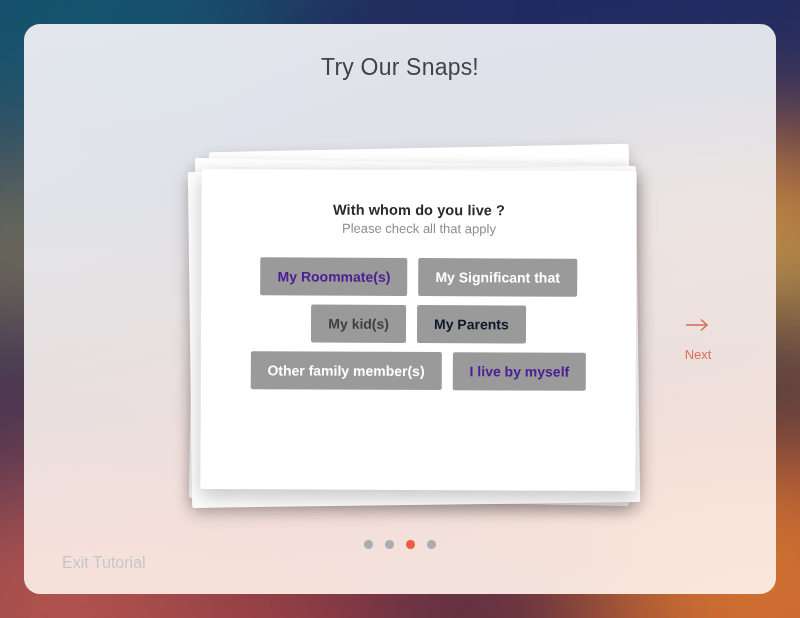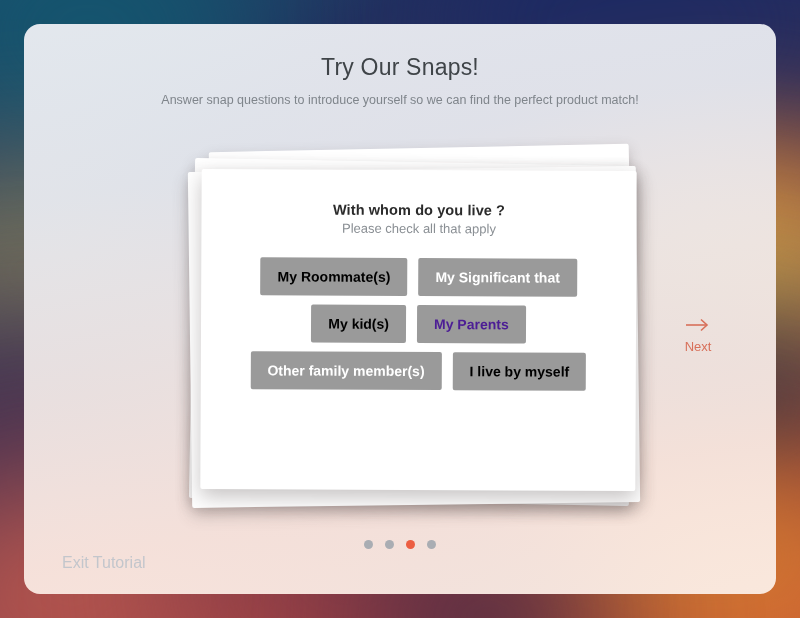--- a/index.html
+++ b/index.html
@@ -179,21 +179,21 @@
     cursor: pointer;
     z-index: 3;
   }
   #next-arrow-icon {
     display: block;
     margin: 0 auto;
     color: #e2714f;
   }
   #next-label {
     display: block;
-    margin-top: 3px;
+    margin-top: 11px;
     font-size: 13px;
     color: #d8705a;
   }
 
   
   #exit-tutorial {
     position: absolute;
     left: 38px;
     bottom: 22px;
     font-size: 16px;
@@ -239,43 +239,42 @@
   <div class="blob b9"></div>
   <div class="blob b10"></div>
   <div class="blob b11"></div>
   <div class="blob b12"></div>
 </div>
 
 <div id="overlay-panel">
 
   <div id="header">
     <div id="tutorial-title">Try Our Snaps!</div>
-    <div id="tutorial-subtitle">Answer snap questions to introduce yourself so we can find the perfect product match!</div>
   </div>
 
   <div id="card-stack">
     <div class="stack-card card-back-3"></div>
     <div class="stack-card card-back-2"></div>
     <div class="stack-card card-back-1"></div>
 
     <div class="stack-card" id="card-front">
       <div id="question-text">With whom do you live ?</div>
       <div id="question-hint">Please check all that apply</div>
       <div id="answer-rows">
           <div class="answer-row">
-            <button class="answer-option" style="background: rgb(154, 154, 154); color: #000000;">My Roommate(s)</button>
+            <button class="answer-option" style="background: rgb(154, 154, 154); color: #4c1d95;">My Roommate(s)</button>
             <button class="answer-option" style="background: rgb(154, 154, 154); color: rgb(255, 255, 255);">My Significant that</button>
           </div>
           <div class="answer-row">
-            <button class="answer-option" style="background: rgb(154, 154, 154); color: #000000;">My kid(s)</button>
-            <button class="answer-option" style="background: rgb(154, 154, 154); color: #4c1d95;">My Parents</button>
+            <button class="answer-option" style="background: rgb(154, 154, 154); color: #404040;">My kid(s)</button>
+            <button class="answer-option" style="background: rgb(154, 154, 154); color: #0f172a;">My Parents</button>
           </div>
           <div class="answer-row">
             <button class="answer-option" style="background: rgb(154, 154, 154); color: rgb(255, 255, 255);">Other family member(s)</button>
-            <button class="answer-option" style="background: rgb(154, 154, 154); color: #000000;">I live by myself</button>
+            <button class="answer-option" style="background: rgb(154, 154, 154); color: #4c1d95;">I live by myself</button>
           </div>
         </div>
     </div>
   </div>
 
   <div id="next-control">
     <span id="next-arrow-icon" style="color: rgb(216, 112, 90);">
       <svg width="26" height="14" viewBox="0 0 26 14" aria-hidden="true">
         <line x1="1" y1="7" x2="22" y2="7" stroke="currentColor" stroke-width="1.6"></line>
         <polyline points="16,1.5 22,7 16,12.5" fill="none" stroke="currentColor" stroke-width="1.6"></polyline>

